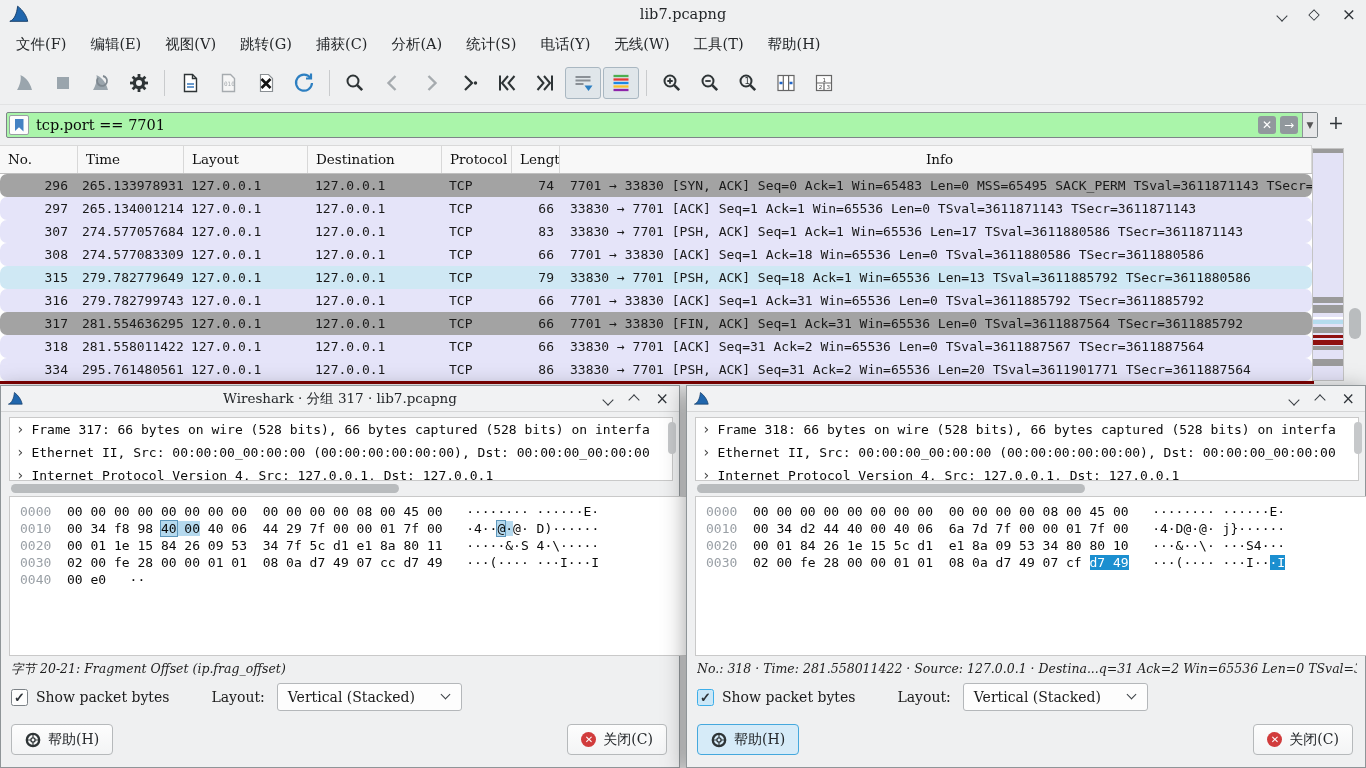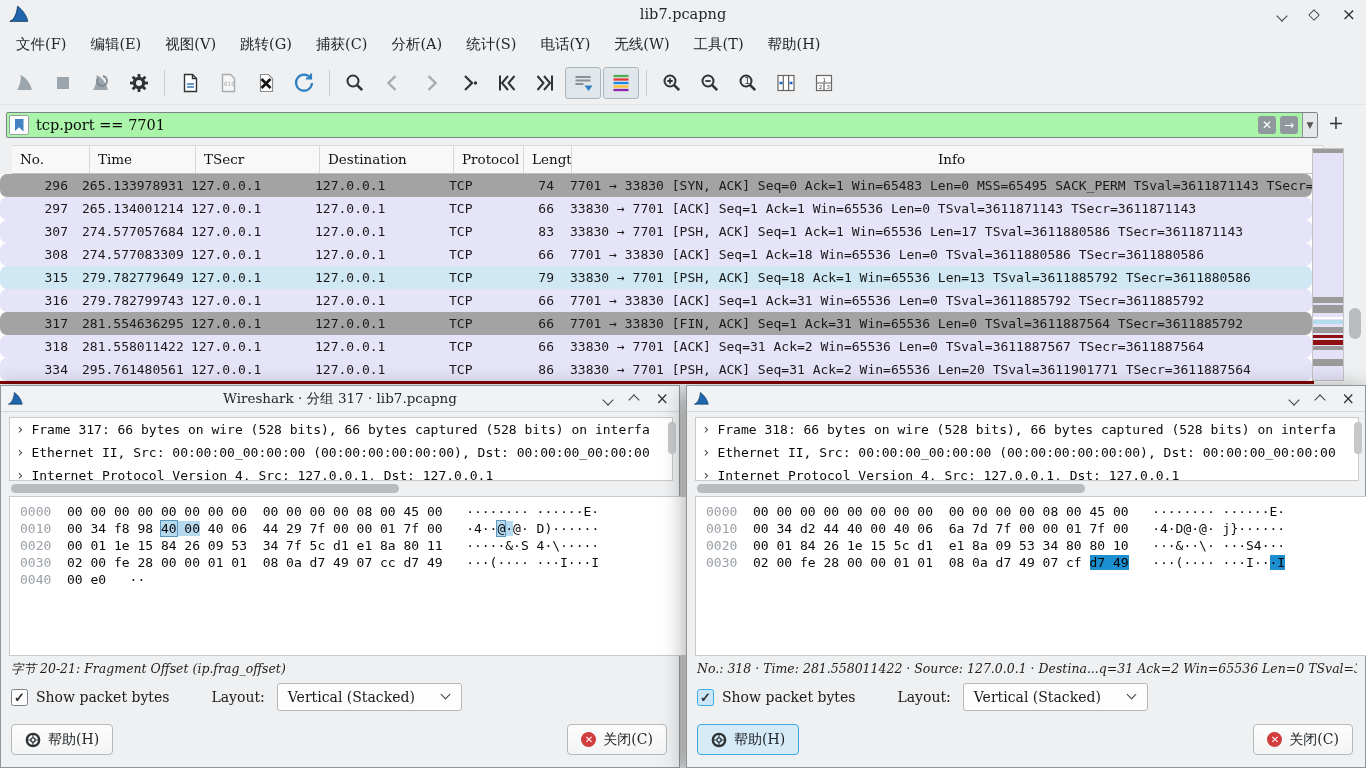--- a/index.html
+++ b/index.html
@@ -40,21 +40,21 @@
     clip-path:polygon(0 0,100% 0,100% 100%,50% 68%,0 100%); }
   .filter-text { font-size:14.5px; margin-left:7px; color:#0a0a0a; flex:1; white-space:nowrap; overflow:hidden; }
   .fsq { width:18px; height:18px; border-radius:3px; background:#91989d; color:#fff; display:flex;
     align-items:center; justify-content:center; font-size:12px; margin-right:4px;
     font-family:"DejaVu Sans",sans-serif; }
   .fdd { width:15px; height:24px; border-left:1px solid #8d9499; background:#e6e7e8; color:#555;
     display:flex; align-items:center; justify-content:center; font-size:9px; }
   .filter-add { position:absolute; right:22px; top:8px; font-size:19px; color:#2e3338; line-height:1; }
 
   
-  .pl-header { position:absolute; left:12px; top:145px; width:1312px; height:29px; background:#f8f8f8;
+  .pl-header { position:absolute; left:0; top:145px; width:1312px; height:29px; background:#f8f8f8;
     border-bottom:1px solid #bfbfbf; border-top:1px solid #d9d9d9; display:flex; }
   .pl-hcell { font-size:13.5px; color:#111; padding:5px 0 0 8px; border-right:1px solid #d8d8d8;
     white-space:nowrap; overflow:hidden; }
   .pl-rows { position:absolute; left:0; top:174px; width:1312px; height:207px; overflow:hidden;
     background:#ffffff; }
   .pl-row { display:flex; height:23px; font-family:"DejaVu Sans Mono","Liberation Mono",monospace;
     font-size:13px; line-height:23px; white-space:pre;border-radius:7px; }
   .pl-row.sel { background:#a3a3a3; }
   .pl-row.lav { background:#e5e4f9; }
   .pl-row.blu { background:#cfe8f4; }
@@ -81,21 +81,21 @@
   .tree-vscroll { position:absolute; right:3px; top:5px; width:8px; height:32px; border-radius:4px; background:#c6c8ca; }
   .hscroll { position:absolute; left:8px; top:98px; width:664px; height:9px; }
   .hscroll .thumb { position:absolute; left:2px; top:0; width:388px; height:9px; border-radius:5px; background:#b9bcbe; }
   .hex-panel { position:absolute; left:8px; top:110px; width:728px; height:160px; background:#fff;
     border:1px solid #c9c9c9; overflow:hidden; padding:6px 0 0 10px; }
   .hexline { font-family:"DejaVu Sans Mono","Liberation Mono",monospace; font-size:13px;
     line-height:17px; white-space:pre; color:#0a0a0a; }
   .hexline .off { color:#9aa0a6; }
   .hlf { background:#b5d9ee; }
   .hlf.anc { outline:1px solid #5d96bb; }
-  .hls { background:#1b8fd0; color:#000000; }
+  .hls { background:#1b8fd0; color:#ffffff; }
   .pstatus { position:absolute; left:10px; top:275px; width:660px; height:17px; font-size:12.5px;
     font-style:italic; color:#1d1d1d; white-space:nowrap; overflow:hidden; }
   .pcontrols { position:absolute; left:10px; top:296px; height:30px; display:flex; align-items:center; }
   .cb { width:17px; height:17px; border:1px solid #7c8287; border-radius:2.5px; background:#fdfdfd;
     display:flex; align-items:center; justify-content:center; font-size:13px; font-weight:bold; color:#2e3338; }
   .cb.cbf { border:1.5px solid #3daee9; background:#cbe7f7; }
   .cblabel { font-size:14px; margin-left:8px; }
   .laylabel { font-size:14px; margin-left:42px; }
   .combo { position:relative; width:185px; height:28px; border:1px solid #b4b7ba; border-radius:3px;
     background:#fdfdfd; margin-left:12px; display:flex; align-items:center; padding-left:10px; font-size:14px; }
@@ -301,21 +301,21 @@
       <span class="fsq">✕</span>
       <span class="fsq">→</span>
       <span class="fdd">▼</span>
     </div>
     <span class="filter-add">+</span>
   </div>
 
   <div class="pl-header" id="plheader">
       <div class="pl-hcell" style="width: 78px;">No.</div>
       <div class="pl-hcell" style="width: 106px;">Time</div>
-      <div class="pl-hcell" style="width: 124px;">TSecr</div>
+      <div class="pl-hcell" style="width: 124px;">Layout</div>
       <div class="pl-hcell" style="width: 134px;">Destination</div>
       <div class="pl-hcell" style="width: 70px;">Protocol</div>
       <div class="pl-hcell" style="width: 48px;">Length</div>
       <div class="pl-hcell" style="width: auto; flex: 1 1 0%; text-align: center;">Info</div>
     </div>
   <div class="pl-rows" id="plrows">
       <div class="pl-row sel"><div class="pl-cell" style="width: 78px; text-align: right; padding: 0px 10px 0px 0px;">296</div><div class="pl-cell" style="width: 106px; text-align: left; padding: 0px 0px 0px 4px;">265.133978931</div><div class="pl-cell" style="width: 124px; text-align: left; padding: 0px 0px 0px 7px;">127.0.0.1</div><div class="pl-cell" style="width: 134px; text-align: left; padding: 0px 0px 0px 7px;">127.0.0.1</div><div class="pl-cell" style="width: 70px; text-align: left; padding: 0px 0px 0px 7px;">TCP</div><div class="pl-cell" style="width: 48px; text-align: right; padding: 0px 6px 0px 0px;">74</div><div class="pl-cell" style="width: auto; flex: 1 1 0%; text-align: left; padding: 0px 0px 0px 10px;">7701 → 33830 [SYN, ACK] Seq=0 Ack=1 Win=65483 Len=0 MSS=65495 SACK_PERM TSval=3611871143 TSecr=</div></div>
       <div class="pl-row lav"><div class="pl-cell" style="width: 78px; text-align: right; padding: 0px 10px 0px 0px;">297</div><div class="pl-cell" style="width: 106px; text-align: left; padding: 0px 0px 0px 4px;">265.134001214</div><div class="pl-cell" style="width: 124px; text-align: left; padding: 0px 0px 0px 7px;">127.0.0.1</div><div class="pl-cell" style="width: 134px; text-align: left; padding: 0px 0px 0px 7px;">127.0.0.1</div><div class="pl-cell" style="width: 70px; text-align: left; padding: 0px 0px 0px 7px;">TCP</div><div class="pl-cell" style="width: 48px; text-align: right; padding: 0px 6px 0px 0px;">66</div><div class="pl-cell" style="width: auto; flex: 1 1 0%; text-align: left; padding: 0px 0px 0px 10px;">33830 → 7701 [ACK] Seq=1 Ack=1 Win=65536 Len=0 TSval=3611871143 TSecr=3611871143</div></div>
       <div class="pl-row lav"><div class="pl-cell" style="width: 78px; text-align: right; padding: 0px 10px 0px 0px;">307</div><div class="pl-cell" style="width: 106px; text-align: left; padding: 0px 0px 0px 4px;">274.577057684</div><div class="pl-cell" style="width: 124px; text-align: left; padding: 0px 0px 0px 7px;">127.0.0.1</div><div class="pl-cell" style="width: 134px; text-align: left; padding: 0px 0px 0px 7px;">127.0.0.1</div><div class="pl-cell" style="width: 70px; text-align: left; padding: 0px 0px 0px 7px;">TCP</div><div class="pl-cell" style="width: 48px; text-align: right; padding: 0px 6px 0px 0px;">83</div><div class="pl-cell" style="width: auto; flex: 1 1 0%; text-align: left; padding: 0px 0px 0px 10px;">33830 → 7701 [PSH, ACK] Seq=1 Ack=1 Win=65536 Len=17 TSval=3611880586 TSecr=3611871143</div></div>
       <div class="pl-row lav"><div class="pl-cell" style="width: 78px; text-align: right; padding: 0px 10px 0px 0px;">308</div><div class="pl-cell" style="width: 106px; text-align: left; padding: 0px 0px 0px 4px;">274.577083309</div><div class="pl-cell" style="width: 124px; text-align: left; padding: 0px 0px 0px 7px;">127.0.0.1</div><div class="pl-cell" style="width: 134px; text-align: left; padding: 0px 0px 0px 7px;">127.0.0.1</div><div class="pl-cell" style="width: 70px; text-align: left; padding: 0px 0px 0px 7px;">TCP</div><div class="pl-cell" style="width: 48px; text-align: right; padding: 0px 6px 0px 0px;">66</div><div class="pl-cell" style="width: auto; flex: 1 1 0%; text-align: left; padding: 0px 0px 0px 10px;">7701 → 33830 [ACK] Seq=1 Ack=18 Win=65536 Len=0 TSval=3611880586 TSecr=3611880586</div></div>

